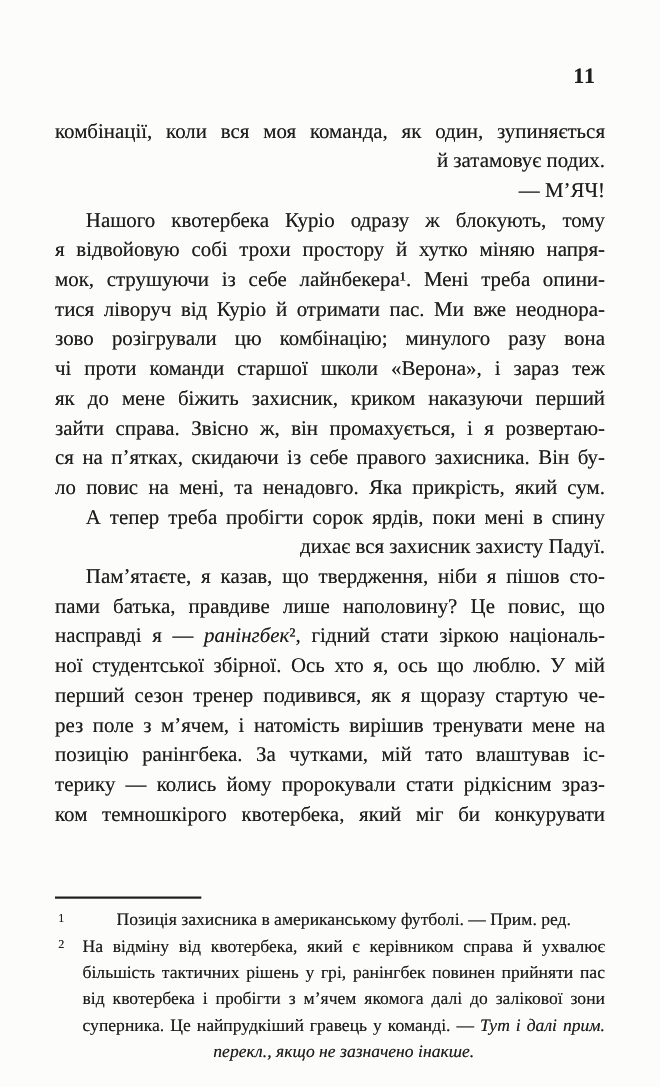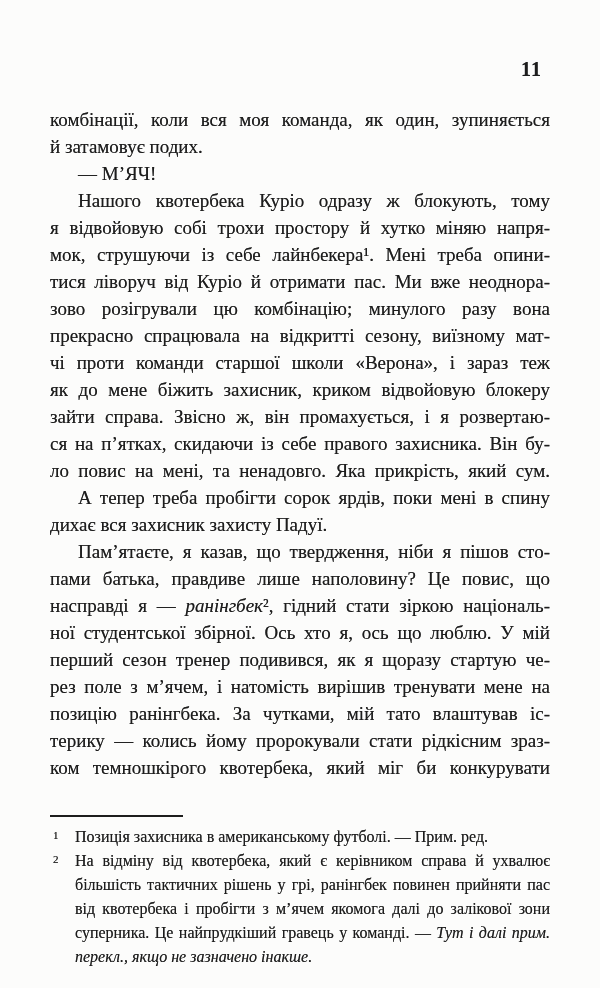--- a/index.html
+++ b/index.html
@@ -25,21 +25,21 @@
     position: absolute;
     left: 50px;
     top: 106px;
     width: 500px;
     font-size: 19px;
     line-height: 27px;
   }
   .line {
     height: 27px;
     overflow: hidden;
-    text-align: left;
+    text-align: right;
     white-space: normal;
   }
   .line.just { text-align: justify; text-align-last: justify; }
   .line.ind  { text-indent: 28px; }
   .it { font-style: italic; }
   .fnsep {
     position: absolute;
     left: 50px;
     top: 815px;
     width: 133px;
@@ -55,40 +55,39 @@
     line-height: 24px;
   }
   .fn { position: relative; padding-left: 25px; }
   .fn-marker {
     position: absolute;
     left: 3px;
     top: -2px;
     font-size: 11px;
     line-height: 24px;
   }
-  .fn-line { height: 24px; overflow: hidden; text-align: left; }
+  .fn-line { height: 24px; overflow: hidden; text-align: center; }
   .fn-line.just { text-align: justify; text-align-last: justify; }
 </style>
 </head>
 <body>
 
 <div class="page">
   <div class="pagenum">11</div>
   <div class="body-block" id="body-lines">
       <div class="line just"><span>комбінації, коли вся моя команда, як один, зупиняється</span></div>
       <div class="line"><span>й затамовує подих.</span></div>
       <div class="line ind"><span>— М’ЯЧ!</span></div>
       <div class="line just ind"><span>Нашого квотербека Куріо одразу ж блокують, тому</span></div>
       <div class="line just"><span>я відвойовую собі трохи простору й хутко міняю напря-</span></div>
       <div class="line just"><span>мок, струшуючи із себе лайнбекера¹. Мені треба опини-</span></div>
       <div class="line just"><span>тися ліворуч від Куріо й отримати пас. Ми вже неоднора-</span></div>
       <div class="line just"><span>зово розігрували цю комбінацію; минулого разу вона</span></div>
-      <div class="line just"><span>прекрасно спрацювала на відкритті сезону, виїзному мат-</span></div>
       <div class="line just"><span>чі проти команди старшої школи «Верона», і зараз теж</span></div>
-      <div class="line just"><span>як до мене біжить захисник, криком відвойовую блокеру</span></div>
+      <div class="line just"><span>як до мене біжить захисник, криком наказуючи перший</span></div>
       <div class="line just"><span>зайти справа. Звісно ж, він промахується, і я розвертаю-</span></div>
       <div class="line just"><span>ся на п’ятках, скидаючи із себе правого захисника. Він бу-</span></div>
       <div class="line just"><span>ло повис на мені, та ненадовго. Яка прикрість, який сум.</span></div>
       <div class="line just ind"><span>А тепер треба пробігти сорок ярдів, поки мені в спину</span></div>
       <div class="line"><span>дихає вся захисник захисту Падуї.</span></div>
       <div class="line just ind"><span>Пам’ятаєте, я казав, що твердження, ніби я пішов сто-</span></div>
       <div class="line just"><span>пами батька, правдиве лише наполовину? Це повис, що</span></div>
       <div class="line just"><span>насправді я — </span><span class="it">ранінгбек</span><span>², гідний стати зіркою національ-</span></div>
       <div class="line just"><span>ної студентської збірної. Ось хто я, ось що люблю. У мій</span></div>
       <div class="line just"><span>перший сезон тренер подивився, як я щоразу стартую че-</span></div>

